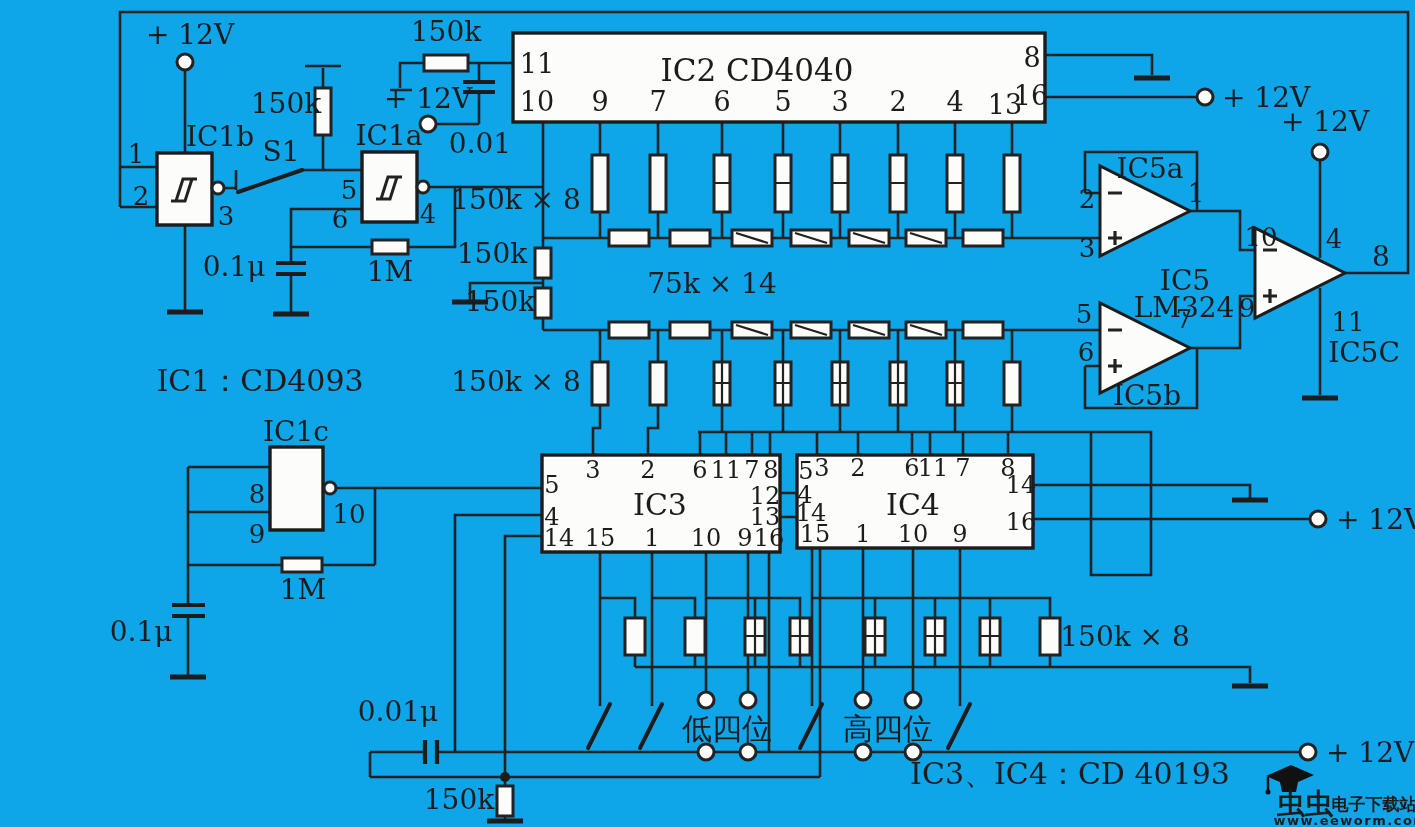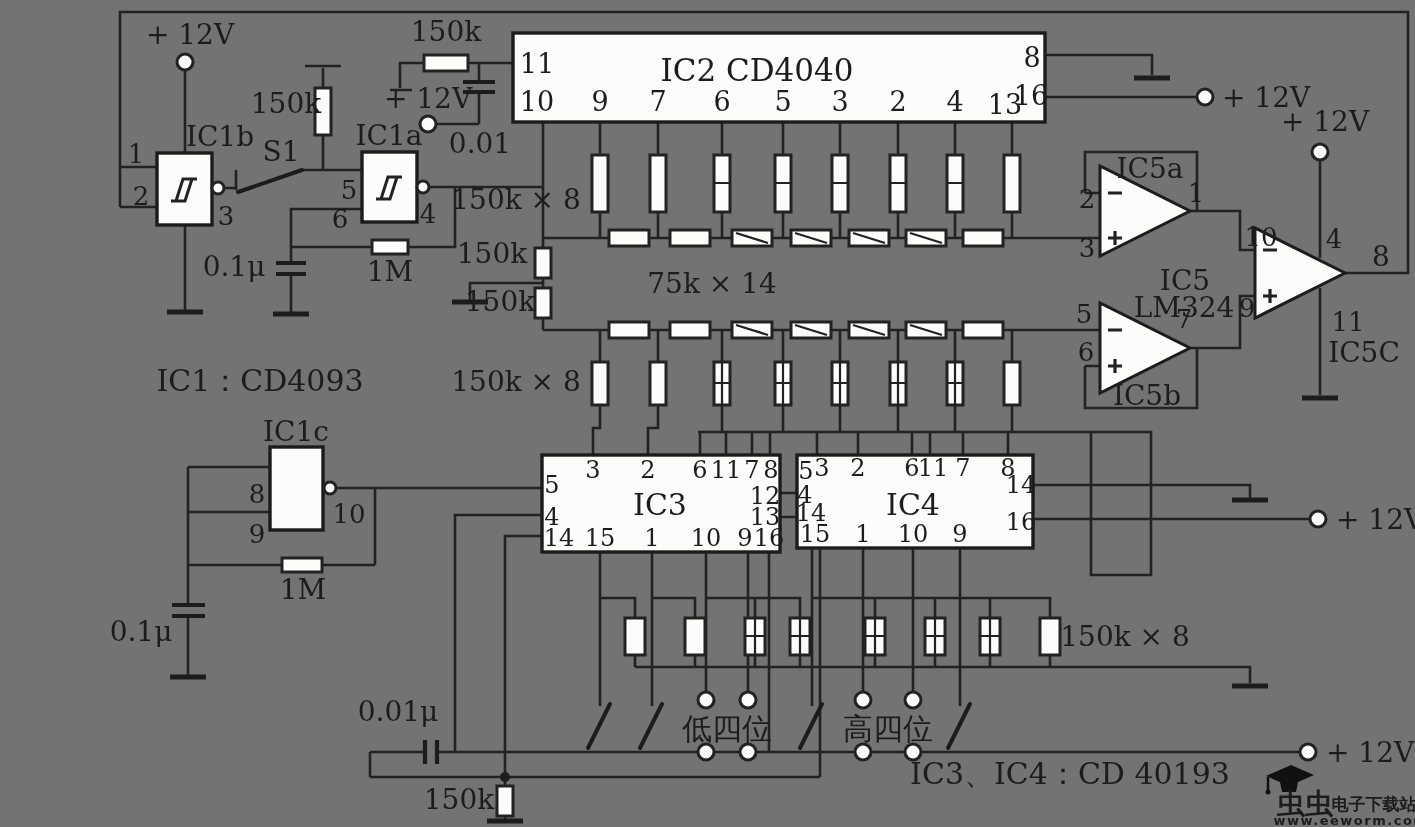--- a/index.html
+++ b/index.html
@@ -1,16 +1,16 @@
 <!DOCTYPE html>
 <html><head>
 <meta charset="utf-8">
 <style>
   html,body{margin:0;padding:0;background:#ffffff;}
-  .page{width:1415px;height:827px;position:relative;background:#737373;overflow:hidden;}
+  .page{width:1415px;height:827px;position:relative;background:#0ea5e9;overflow:hidden;}
   svg{display:block;}
   text{font-family:"DejaVu Serif","Liberation Serif",serif;fill:#1c1c1c;}
   .wire{stroke:#222;stroke-width:2.6;fill:none;}
   .comp{stroke:#222;stroke-width:3;fill:#fcfcfa;}
   .icbox{stroke:#1c1c1c;stroke-width:3.4;fill:#fcfcfa;}
   .plate{stroke:#1c1c1c;stroke-width:4.2;fill:none;stroke-linecap:butt;}
   .gnd{stroke:#1c1c1c;stroke-width:5;fill:none;}
   .term{stroke:#222;stroke-width:3;fill:#fcfcfa;}
   .blade{stroke:#1c1c1c;stroke-width:4;fill:none;stroke-linecap:round;}
   .inner{stroke:#222;stroke-width:2.2;fill:none;}

